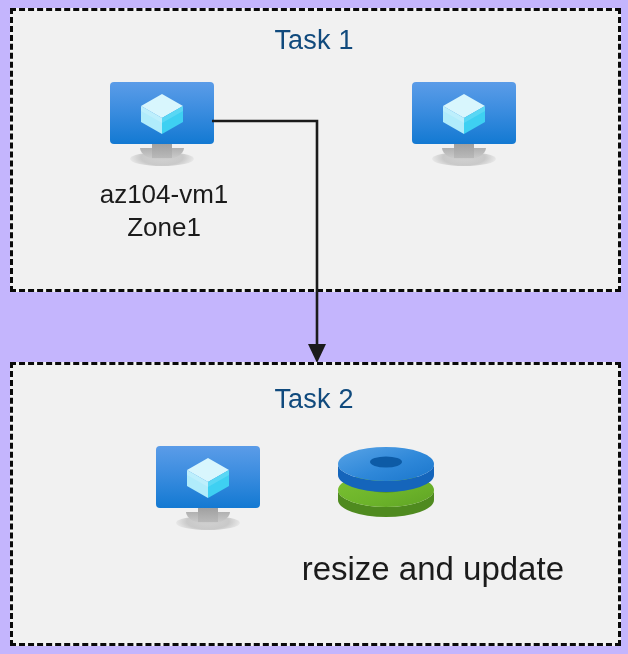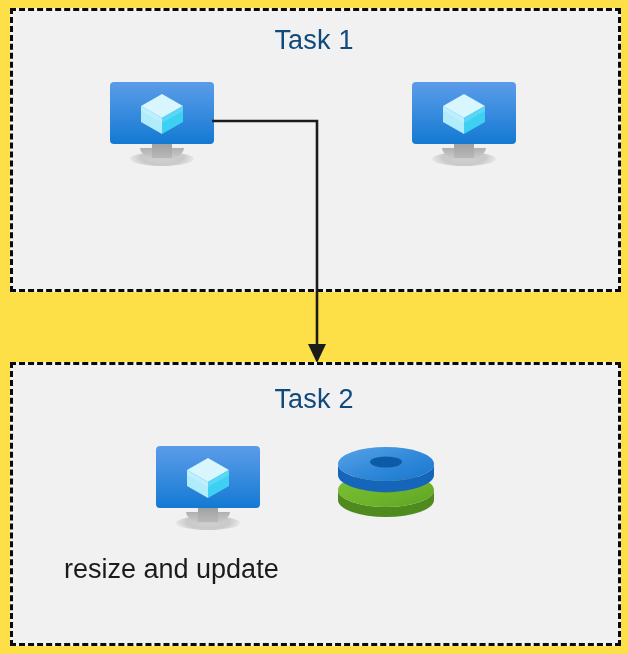--- a/index.html
+++ b/index.html
@@ -4,21 +4,21 @@
 <style>
   html, body {
     margin: 0;
     padding: 0;
     background: #ffffff;
   }
   #canvas {
     position: relative;
     width: 628px;
     height: 654px;
-    background: #fde047;
+    background: #c4b5fd;
     font-family: "Liberation Sans", "DejaVu Sans", sans-serif;
     overflow: hidden;
   }
 
   
   .task-box {
     position: absolute;
     background: #f1f1f1;
     border: 3px dashed #0a0a0a;
     box-sizing: border-box;
@@ -113,23 +113,23 @@
     width: 100px;
     height: 84px;
   }
 
   
   #resize-caption {
     position: absolute;
     left: 64px;
     top: 552px;
     width: 500px;
-    text-align: left;
+    text-align: right;
     color: #1b1b1b;
-    font-size: 27px;
+    font-size: 33px;
     line-height: 34px;
   }
 </style>
 </head>
 <body>
 
 <div id="canvas">
 
   <div id="task1-box" class="task-box"></div>
 
@@ -156,20 +156,22 @@
     <div class="vm-screen"></div>
     <svg class="vm-cube" viewBox="0 0 44 42">
       <polygon points="22,1 43,13 22,25 1,13" fill="#d8f6fd"></polygon>
       <polygon points="1,13 22,25 22,41 1,29" fill="#b0ecfb"></polygon>
       <polygon points="43,13 22,25 22,41 43,29" fill="#3ed0f2"></polygon>
       <polygon points="22,25 43,13 43,18 22,30" fill="#6fdcf6" opacity="0.55"></polygon>
       <polygon points="1,13 22,25 22,30 1,18" fill="#c9f2fd" opacity="0.5"></polygon>
     </svg>
   </div>
 
+  <div class="vm-label" style="left:14px; top:178px;">az104-vm1
+Zone1</div>
 
 
   <svg id="connector">
     <path d="M 212 121 L 317 121 L 317 349" stroke="#1b1b1b" stroke-width="2.6" fill="none"></path>
     <polygon points="317,363 308,344 326,344" fill="#1b1b1b"></polygon>
   </svg>
 
   <div id="task2-box" class="task-box"></div>
 
   <div id="task2-title" class="task-title" style="top:386px;">Task 2</div>

